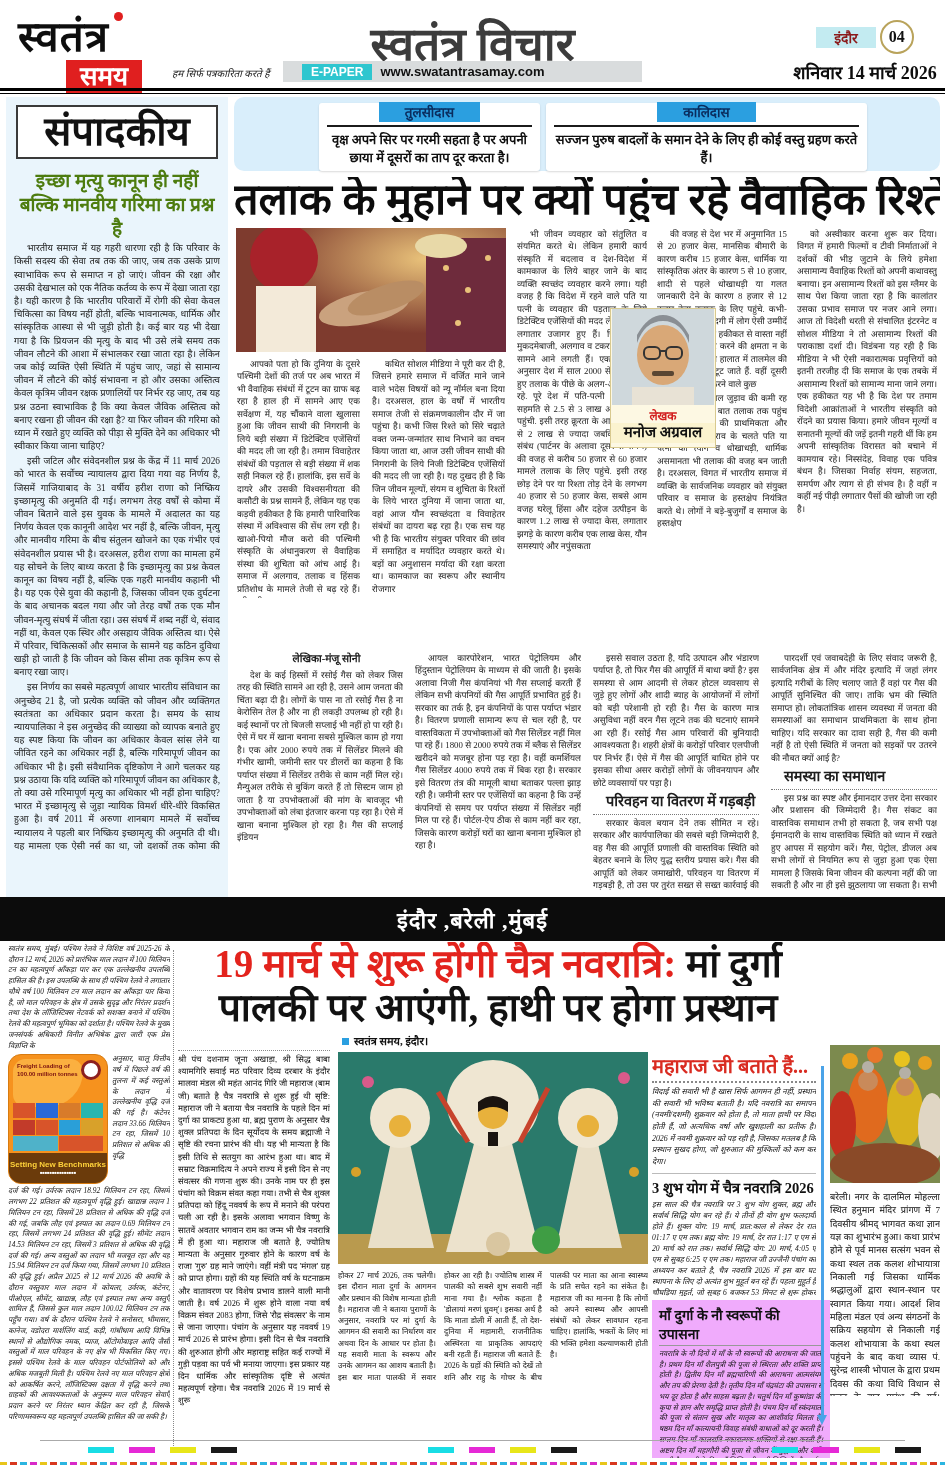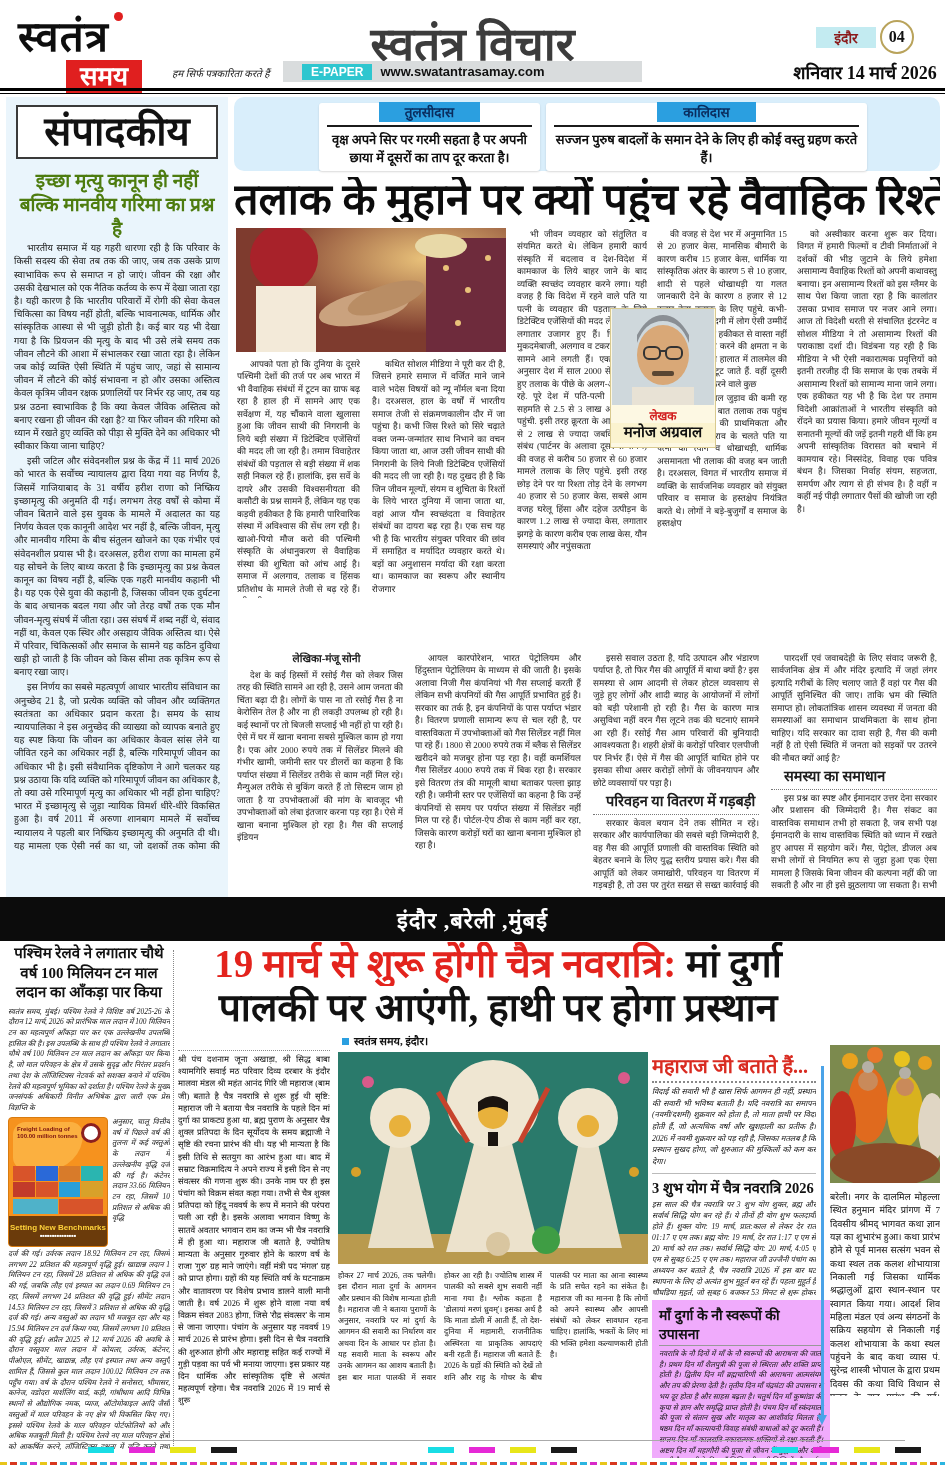--- a/index.html
+++ b/index.html
@@ -217,24 +217,23 @@
   </div>
   <div class="abs jtext acol" style="left:771px;top:652px;width:166px;height:238px;">
     <p>पारदर्शी एवं जवाबदेही के लिए संवाद जरूरी है, सार्वजनिक क्षेत्र में और मंदिर इत्यादि में जहां लंगर इत्यादि गरीबों के लिए चलाए जाते हैं वहां पर गैस की आपूर्ति सुनिश्चित की जाए। ताकि भ्रम की स्थिति समाप्त हो। लोकतांत्रिक शासन व्यवस्था में जनता की समस्याओं का समाधान प्राथमिकता के साथ होना चाहिए। यदि सरकार का दावा सही है, गैस की कमी नहीं है तो ऐसी स्थिति में जनता को सड़कों पर उतरने की नौबत क्यों आई है?</p>
     <p class="subhead">समस्या का समाधान</p>
     <p>इस प्रश्न का स्पष्ट और ईमानदार उत्तर देना सरकार और प्रशासन की जिम्मेदारी है। गैस संकट का वास्तविक समाधान तभी हो सकता है, जब सभी पक्ष ईमानदारी के साथ वास्तविक स्थिति को ध्यान में रखते हुए आपस में सहयोग करें। गैस, पेट्रोल, डीजल अब सभी लोगों से नियमित रूप से जुड़ा हुआ एक ऐसा मामला है जिसके बिना जीवन की कल्पना नहीं की जा सकती है और ना ही इसे झुठलाया जा सकता है। सभी पक्ष जितनी जल्दी हकीकत को समझ लेंगे, समस्या का समाधान उतनी ही जल्दी निकाल पाएंगे।</p>
   </div>
 
   <div class="abs cities-banner" style="left:0;top:897px;width:945px;height:44px;">इंदौर ,बरेली ,मुंबई</div>
 
   <div class="abs" style="left:8px;top:944px;width:162px;height:508px;overflow:hidden;">
-    <div class="rail-headline">पश्चिम रेलवे ने लगातार चौथे वर्ष 100 मिलियन टन माल लदान का आँकड़ा पार किया</div>
     <div class="rail-body">स्वतंत्र समय, मुंबई। पश्चिम रेलवे ने विशिष्ट वर्ष 2025-26 के दौरान 12 मार्च, 2026 को प्रारंभिक माल लदान में 100 मिलियन टन का महत्वपूर्ण आँकड़ा पार कर एक उल्लेखनीय उपलब्धि हासिल की है। इस उपलब्धि के साथ ही पश्चिम रेलवे ने लगातार चौथे वर्ष 100 मिलियन टन माल लदान का आँकड़ा पार किया है, जो माल परिवहन के क्षेत्र में उसके सुदृढ़ और निरंतर प्रदर्शन तथा देश के लॉजिस्टिक्स नेटवर्क को सशक्त बनाने में पश्चिम रेलवे की महत्वपूर्ण भूमिका को दर्शाता है। पश्चिम रेलवे के मुख्य जनसंपर्क अधिकारी विनीत अभिषेक द्वारा जारी एक प्रेस विज्ञप्ति के</div>
     <div style="overflow:hidden;margin-top:3px;">
-      <div class="ad-box" style="float:left;width:98px;height:128px;margin-right:4px;">
+      <div class="ad-box" style="float:left;width:98px;height:128px;margin-right:4px;border-radius:13px;">
         <div class="ad-blob">Freight Loading of 100.00 million tonnes</div>
         <div class="ad-logo"></div>
         <div class="ad-train">
           <i style="background:#d8542a"></i>
             <i style="background:#2a69d8"></i>
             <i style="background:#d87b2a"></i>
             <i style="background:#2ab5b0"></i>
           <i style="background:#c23b2a"></i>
             <i style="background:#d8542a"></i>
             <i style="background:#2a9fd8"></i>

